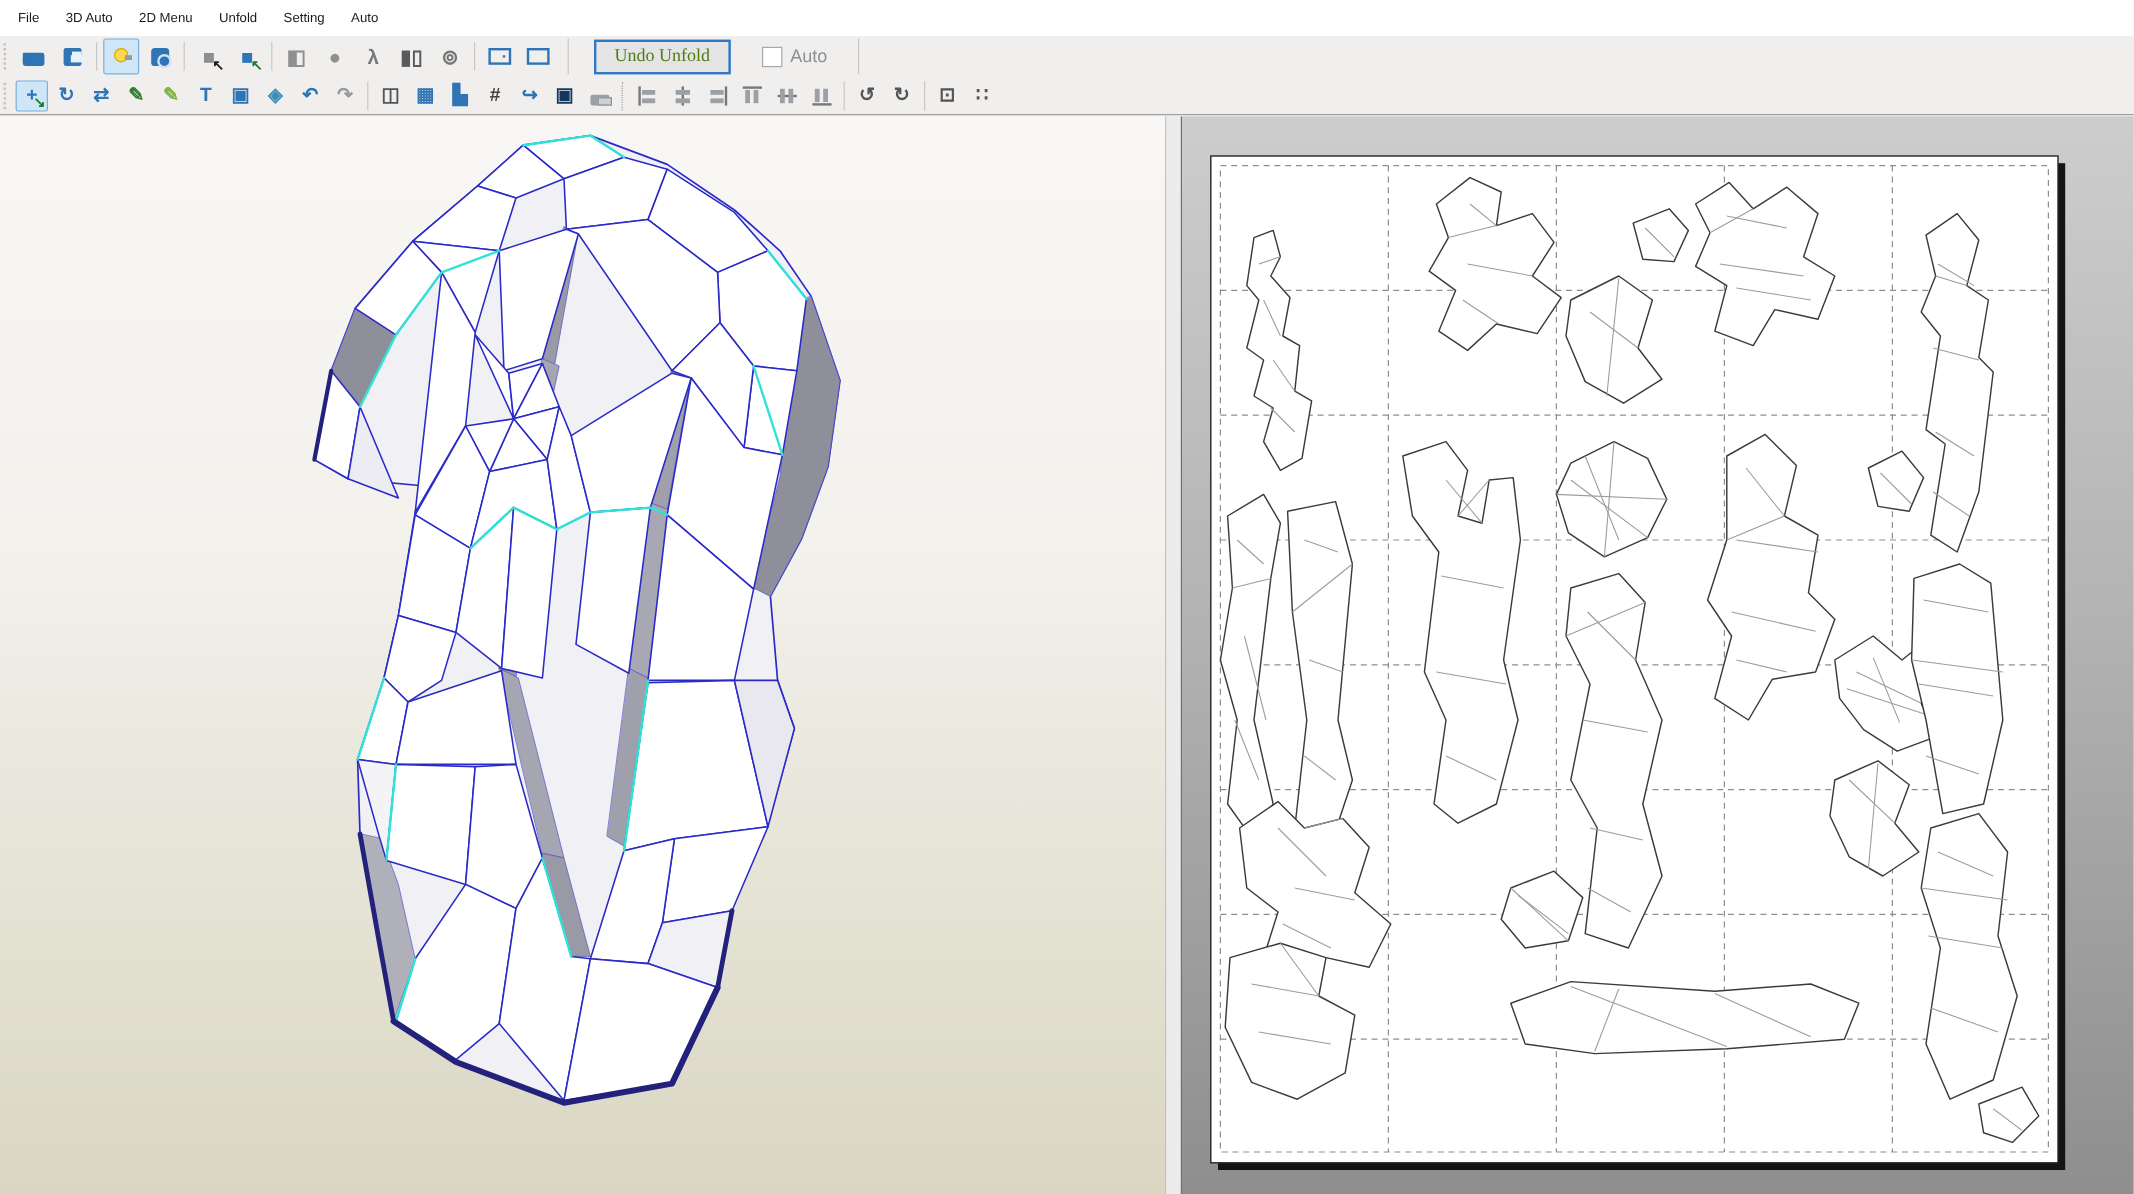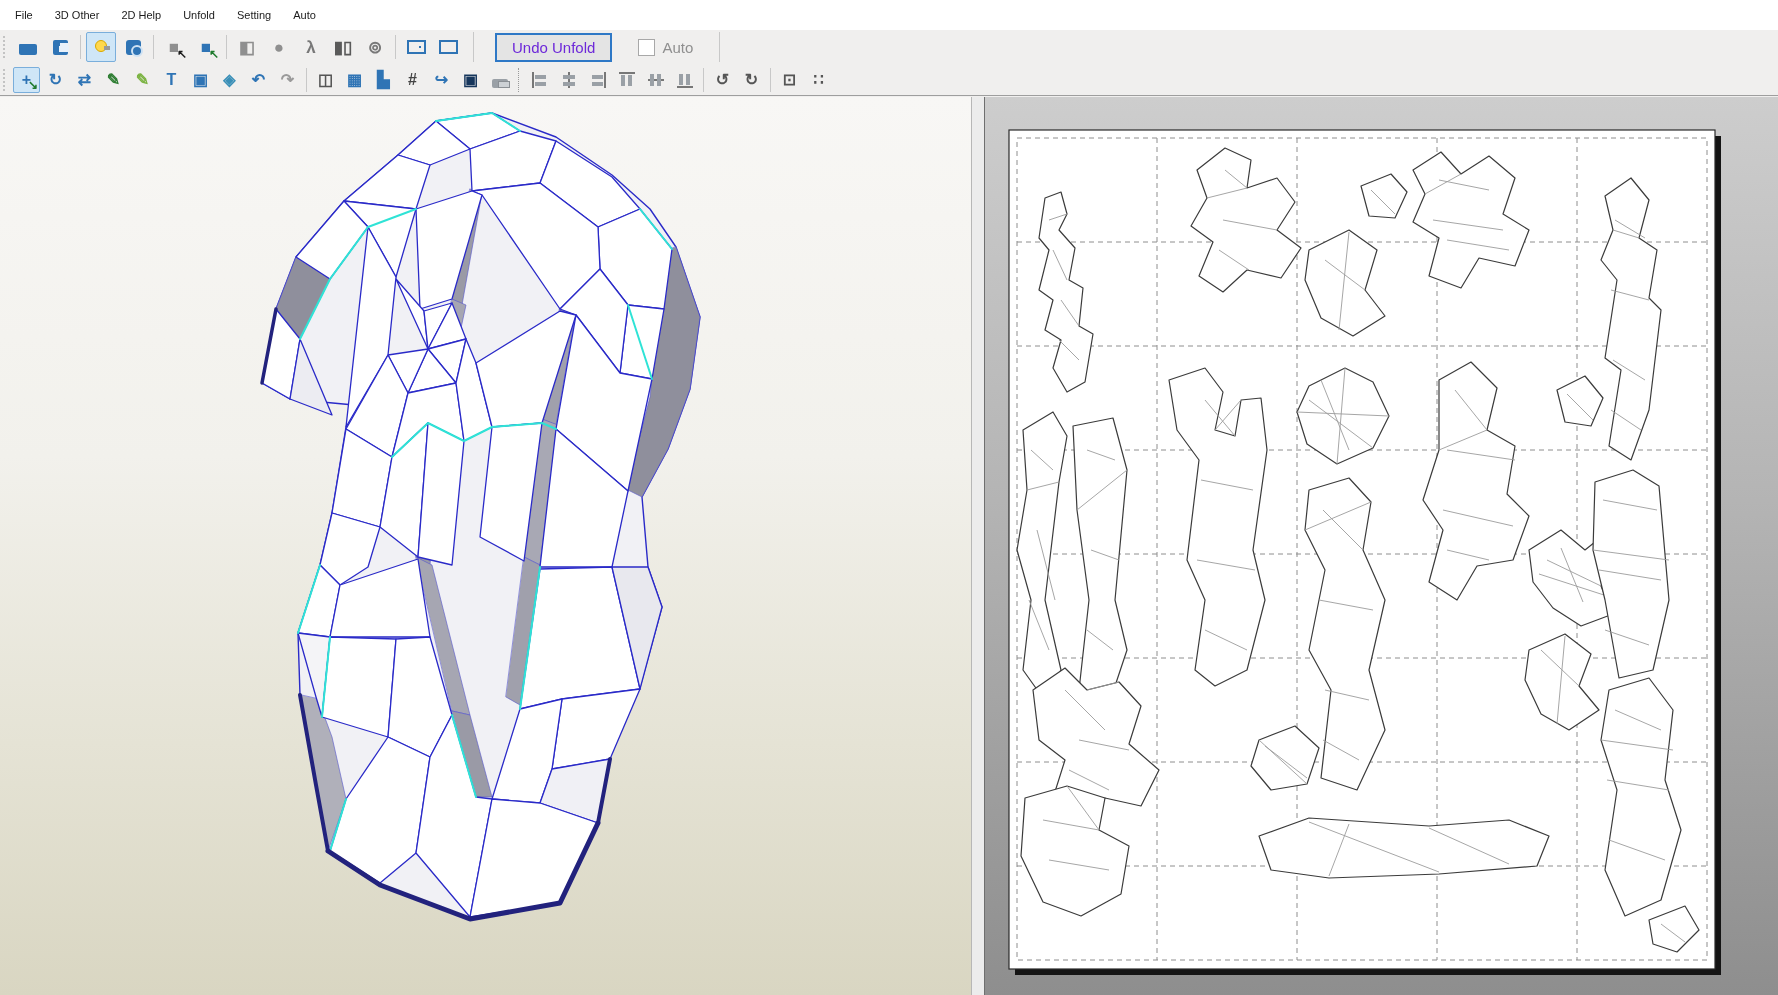--- a/index.html
+++ b/index.html
@@ -23,23 +23,23 @@
   .row2 .tbtn { width:27px; height:26px; margin:0 1px; }
   .tbtn.active { background:#cfe6f7; border-color:#7aaedb; }
   .glyph { position:relative; width:22px; height:22px; display:flex; align-items:center;
            justify-content:center; font-size:17px; line-height:1; font-weight:bold; }
   .row2 .glyph { font-size:16px; }
   .overlay { position:absolute; right:1px; bottom:0; font-size:12px; font-weight:bold; }
   .tsep { width:1px; height:24px; background:#c8c8c8; margin:0 4px; }
   .tsep.tall { height:30px; margin:0 9px; }
   .tsep.dotted { width:3px; background:none; border-left:1px dotted #9a9a9a; }
 
-  .undo-btn { margin-left:12px; padding:4px 15px; font-size:15px; color:#6d28d9;
+  .undo-btn { margin-left:12px; padding:4px 15px; font-size:15px; color:#4d7c0f;
               background:#e4e4e4; border:2px solid #2e78c6; cursor:default;
-              font-family:Liberation Sans, sans-serif; }
+              font-family:Liberation Serif, serif; }
   .auto-wrap { display:flex; align-items:center; margin-left:26px; }
   .cb { width:17px; height:17px; background:#ffffff; border:1px solid #a8a8a8; }
   .auto-label { margin-left:7px; font-size:15px; color:#8f8f8f; }
 
   
   .k-folder { width:18px; height:11px; background:#2f74b5; border-radius:1px 2px 2px 2px; margin-top:5px; }
   .k-folder::before { content:""; position:absolute; top:3px; left:0; width:8px; height:4px;
                       background:#2f74b5; border-radius:2px 2px 0 0; }
   .k-floppy { width:15px; height:15px; background:#2f74b5; border-radius:2px; }
   .k-floppy::before { content:""; position:absolute; top:3px; left:7px; width:8px; height:6px; background:#e8f1fa; }
@@ -72,22 +72,22 @@
               background:#ececec; border-right:1px solid #6f6f6f; }
   .pane2d { position:absolute; left:985px; right:0; top:0; height:100%;
             background:linear-gradient(180deg,#cdcdcd 0%,#b4b4b4 45%,#8e8e8e 100%); }
   svg { display:block; }
 </style>
 </head>
 <body>
 
 <div class="menubar">
     <div class="mitem">File</div>
-    <div class="mitem">3D Other</div>
-    <div class="mitem">2D Help</div>
+    <div class="mitem">3D Auto</div>
+    <div class="mitem">2D Menu</div>
     <div class="mitem">Unfold</div>
     <div class="mitem">Setting</div>
     <div class="mitem">Auto</div>
   </div>
 
 <div class="toolbar row1">
   <div class="grip"></div>
   <div class="tb-items" style="display:flex;align-items:center;">
       <div class="tbtn">
         <span class="glyph k-folder"></span>

